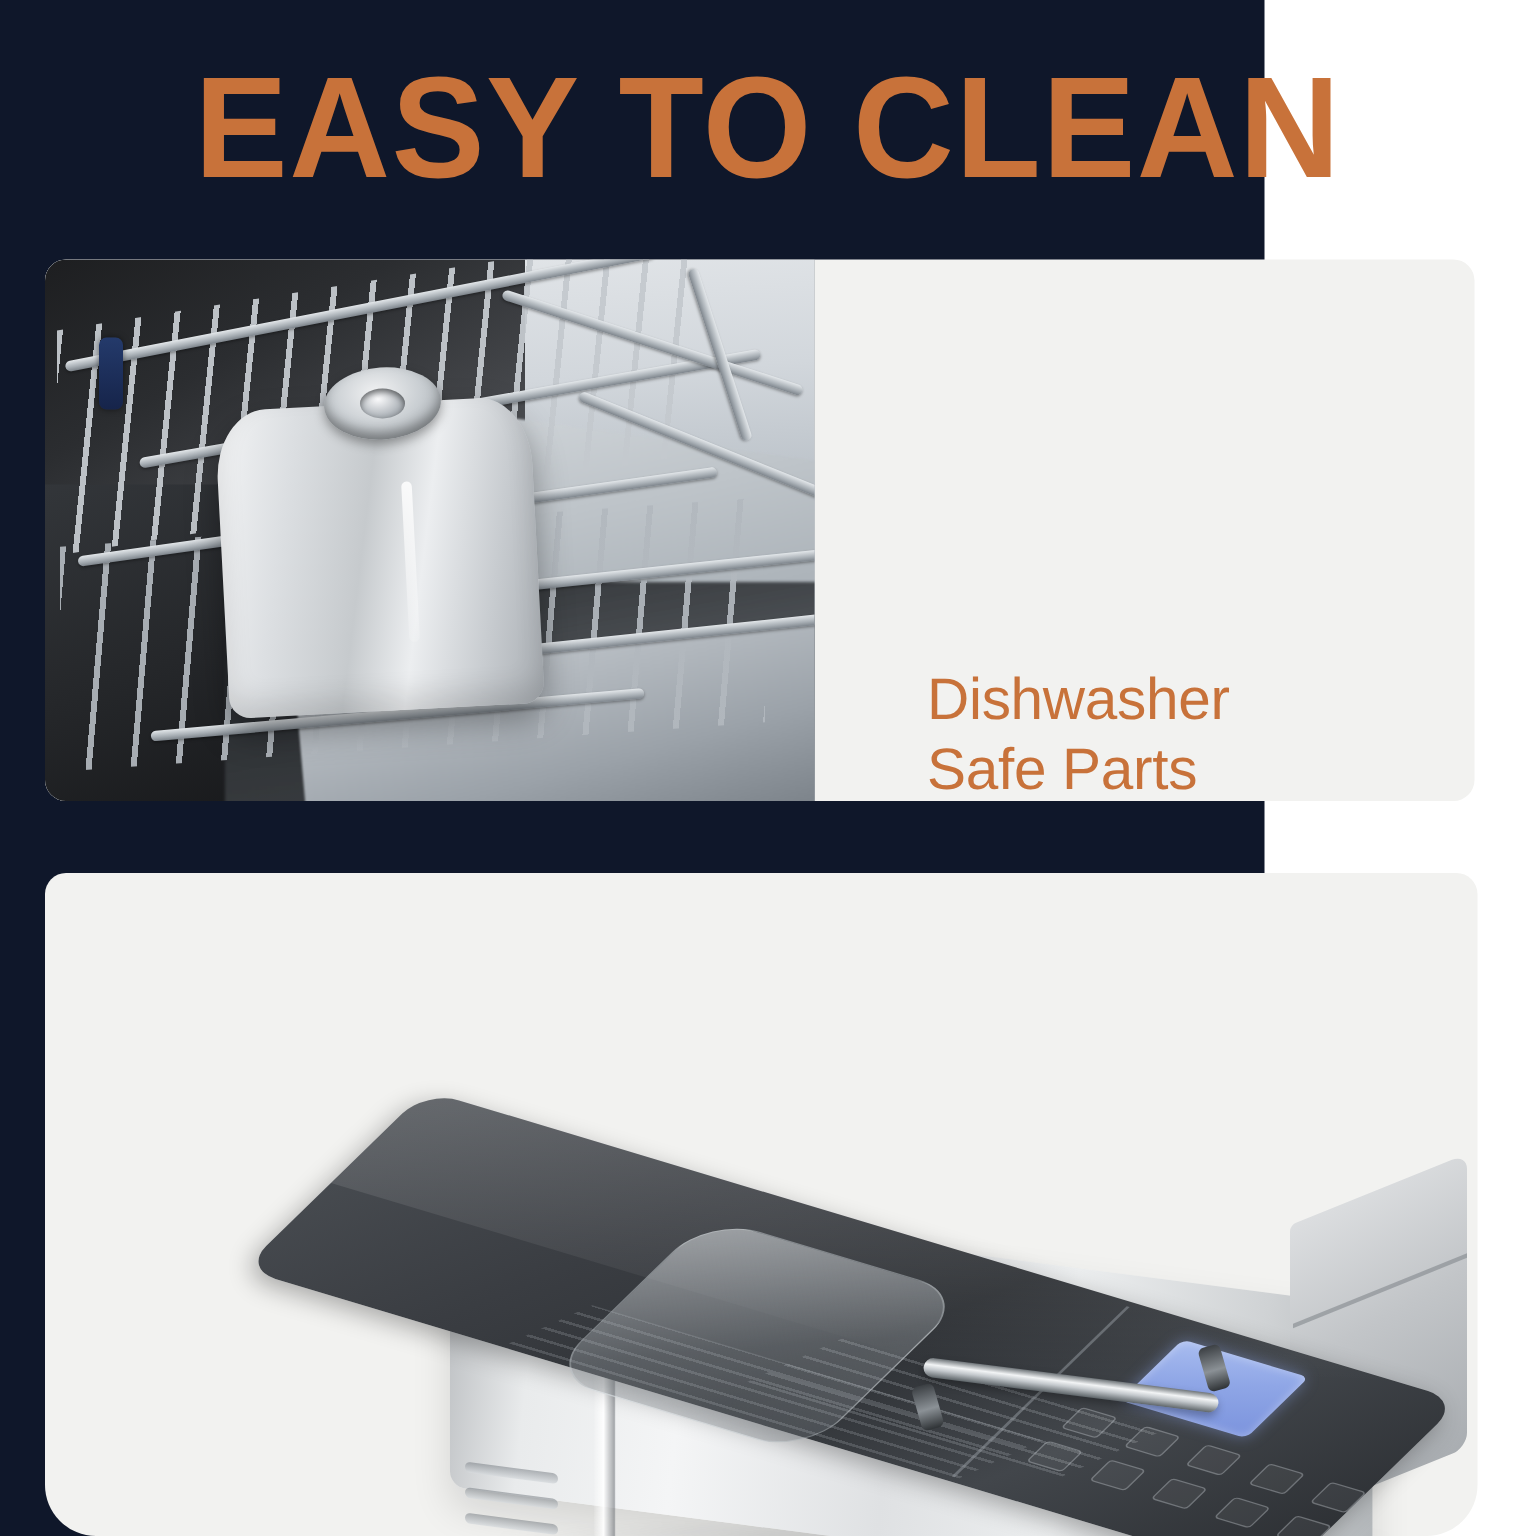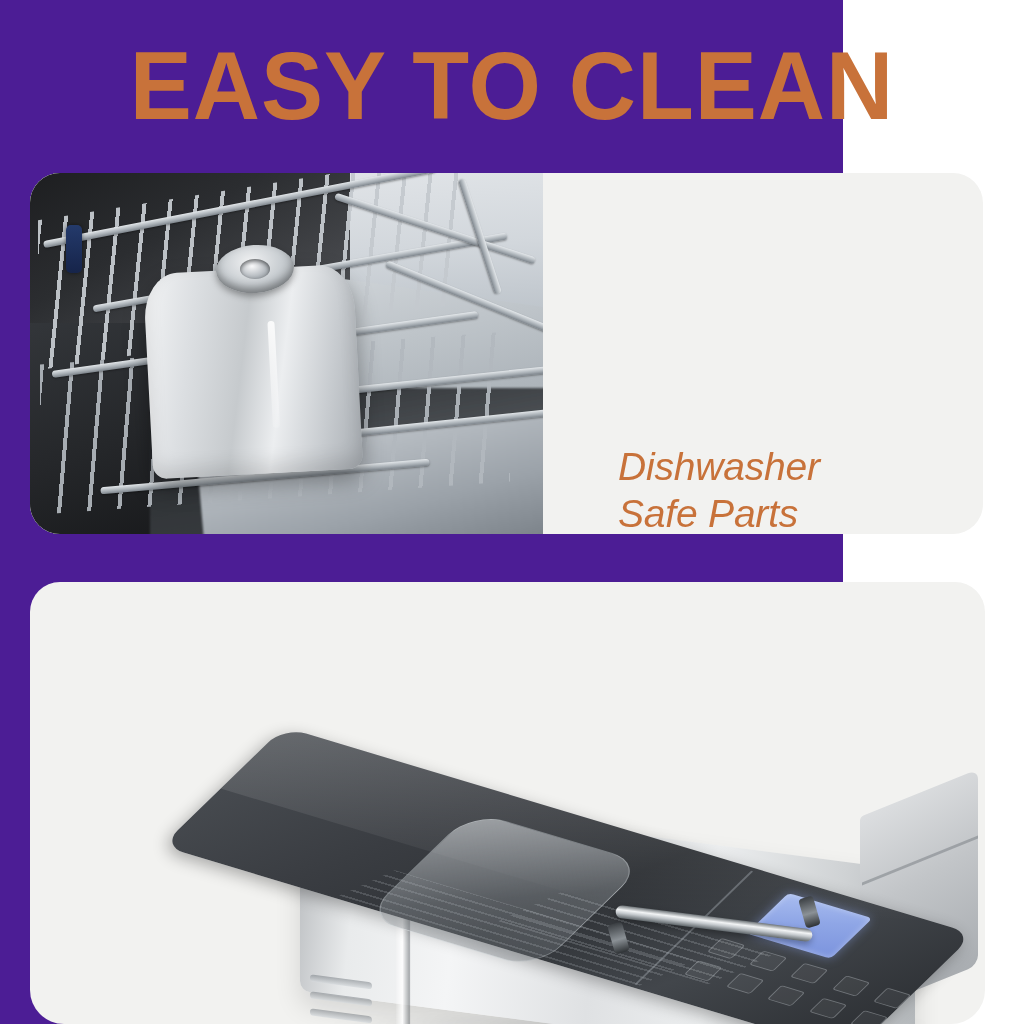--- a/index.html
+++ b/index.html
@@ -12,21 +12,21 @@
     height: 1024px;
     overflow: hidden;
     font-family: "Liberation Sans", sans-serif;
     -webkit-font-smoothing: antialiased;
   }
 
   #page {
     position: relative;
     width: 843px;
     height: 1024px;
-    background: #4c1d95;
+    background: #0f172a;
   }
 
   
   .headline {
     position: absolute;
     left: 0;
     top: 34px;
     width: 1024px;
     text-align: center;
     color: #C8723A;
@@ -37,23 +37,22 @@
     letter-spacing: 1px;
     transform: scaleX(0.97);
     transform-origin: center top;
     white-space: nowrap;
   }
 
   
   .card {
     position: absolute;
     background: #F2F2F0;
-    border-radius: 30px;
+    border-radius: 14px;
     overflow: hidden;
-    font-style: italic;
   }
   #card-top {
     left: 30px;
     top: 173px;
     width: 953px;
     height: 361px;
   }
   #card-bottom {
     left: 30px;
     top: 582px;

